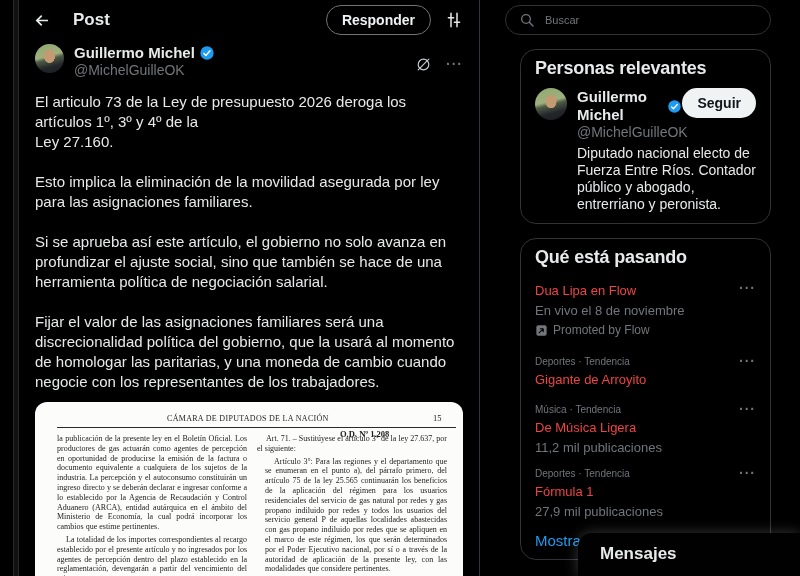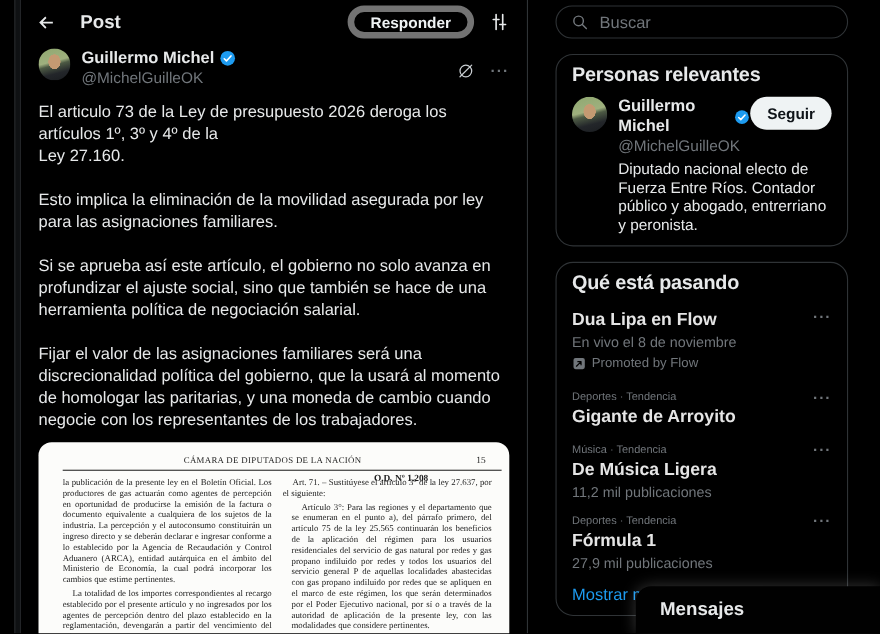--- a/index.html
+++ b/index.html
@@ -12,21 +12,21 @@
   .gutter { position:absolute; left:13px; top:0; width:5px; height:100%;
     background:#0f1113; border-left:1px solid #26292c; }
 
   
   .main { position:absolute; left:18px; top:0; width:462px; height:576px;
     border-left:1px solid #26292c; border-right:1px solid #2f3336; }
   .main-header { display:flex; align-items:center; height:40px; padding:0 16px 0 8px; }
   .back-btn { width:30px; height:30px; border-radius:50%; display:flex;
     align-items:center; justify-content:center; cursor:pointer; }
   .main-title { font-size:17px; font-weight:700; margin-left:16px; flex:1; }
-  .reply-btn { height:30px; padding:0 15px; border:6px solid #737373; background:transparent;
+  .reply-btn { height:30px; padding:0 15px; border:1px solid #737373; background:transparent;
     border-radius:16px; color:#eff3f4; font-weight:700; font-size:14px;
     display:flex; align-items:center; cursor:pointer; font-family:inherit; }
   .sliders-btn { margin-left:14px; display:flex; align-items:center; cursor:pointer; }
 
   .article { padding:4px 16px 0; }
   .user-row { display:flex; }
   .avatar { width:29px; height:29px; border-radius:50%; flex:0 0 auto; cursor:pointer;
     background:
       radial-gradient(ellipse 9px 11px at 50% 42%, #c49a72 60%, rgba(0,0,0,0) 63%),
       linear-gradient(165deg,#8fa870 0%,#9fb07e 42%,#4d5a44 52%,#23262a 74%,#1a1d20 100%); }
@@ -53,38 +53,38 @@
   .doc-col { width:190px; font-size:8px; line-height:9.8px; text-align:justify; }
   .doc-col p { margin-bottom:3px; }
   .ind { text-indent:9px; }
   .blk { margin-left:8px; }
 
   
   .sidebar { position:absolute; left:505px; top:5px; width:266px; }
   .search-box { display:flex; align-items:center; gap:10px; height:30px;
     border:1px solid #2f3336; border-radius:16px; padding:0 13px; }
   .search-box input { background:transparent; border:none; outline:none; flex:1;
-    color:#e7e9ea; font-size:15px; font-family:inherit; }
+    color:#e7e9ea; font-size:11px; font-family:inherit; }
   .search-box input::placeholder { color:#71767b; }
 
-  .card { border:1px solid #2f3336; border-radius:16px; padding:8px 14px 10px; margin-top:14px; }
+  .card { border:1px solid #2f3336; border-radius:16px; padding:8px 14px 10px; margin-top:14px;margin-left:15px; }
   .card-title { font-size:18px; font-weight:800; line-height:20px; letter-spacing:-.2px; }
 
   .who-row { display:flex; align-items:flex-start; margin-top:10px; }
   .who-avatar { width:32px; height:32px; }
   .who-names { margin-left:10px; flex:1; min-width:0; }
   .follow-btn { background:#eff3f4; color:#0f1419; border:none; font-weight:700; font-size:14px;
     height:30px; padding:0 15px; border-radius:16px; display:flex; align-items:center;
     cursor:pointer; font-family:inherit; }
   .who-bio { margin:4px 0 0 42px; font-size:14px; line-height:17px; color:#e7e9ea; }
 
   .trend { position:relative; padding-right:24px; cursor:pointer; }
   .trend-more { position:absolute; right:0; top:2px; }
   .trend-cat { font-size:10px; line-height:16px; color:#71767b; }
-  .trend-title { font-size:16px; line-height:19px; font-weight:700; color:#e5e5e5; }
+  .trend-title { font-size:13px; line-height:19px; font-weight:400; color:#ef4444; }
   .trend-meta { font-size:13px; line-height:17px; color:#71767b; margin-top:2px; }
   .promoted-line { display:flex; align-items:center; gap:5px; margin-top:3px;
     font-size:12px; line-height:16px; color:#71767b;text-align:right; }
   .mt1{margin-top:14px;} .mt2{margin-top:16px;} .mt3{margin-top:13px;} .mt4{margin-top:10px;}
   .show-more { margin-top:12px; font-size:15px; color:#1d9bf0; cursor:pointer; }
 
   .side-footer { margin-top:14px; font-size:13px; line-height:20px; color:#71767b; }
   .f-line { display:flex; gap:10px; white-space:nowrap; }
   .f-link { cursor:pointer; }
 

